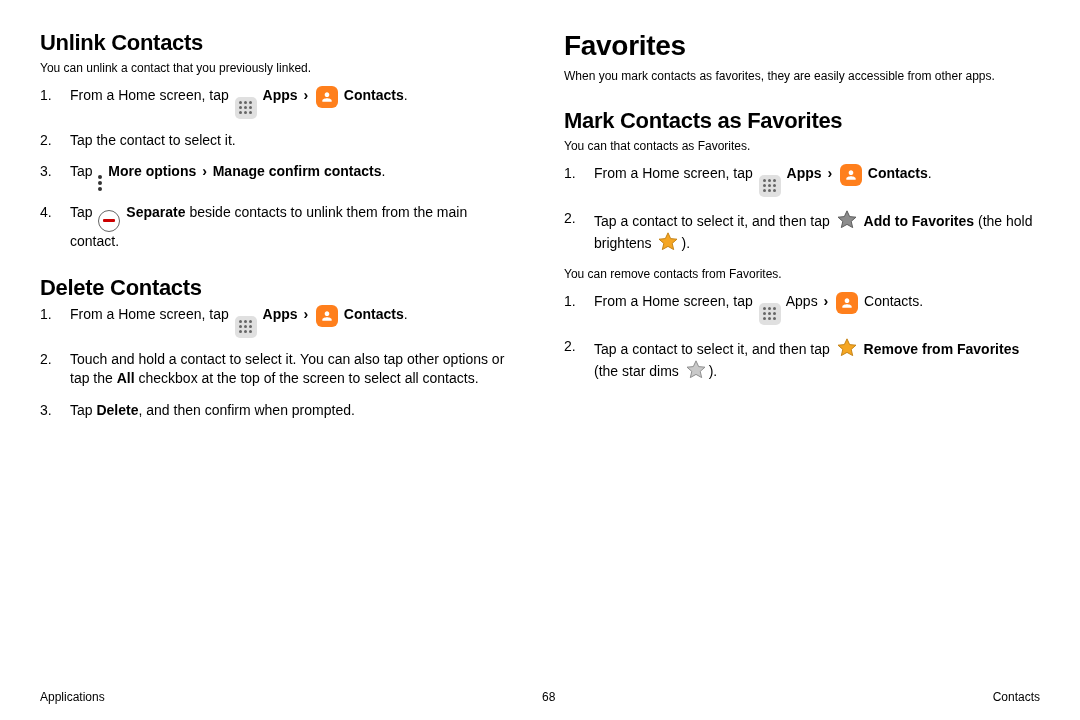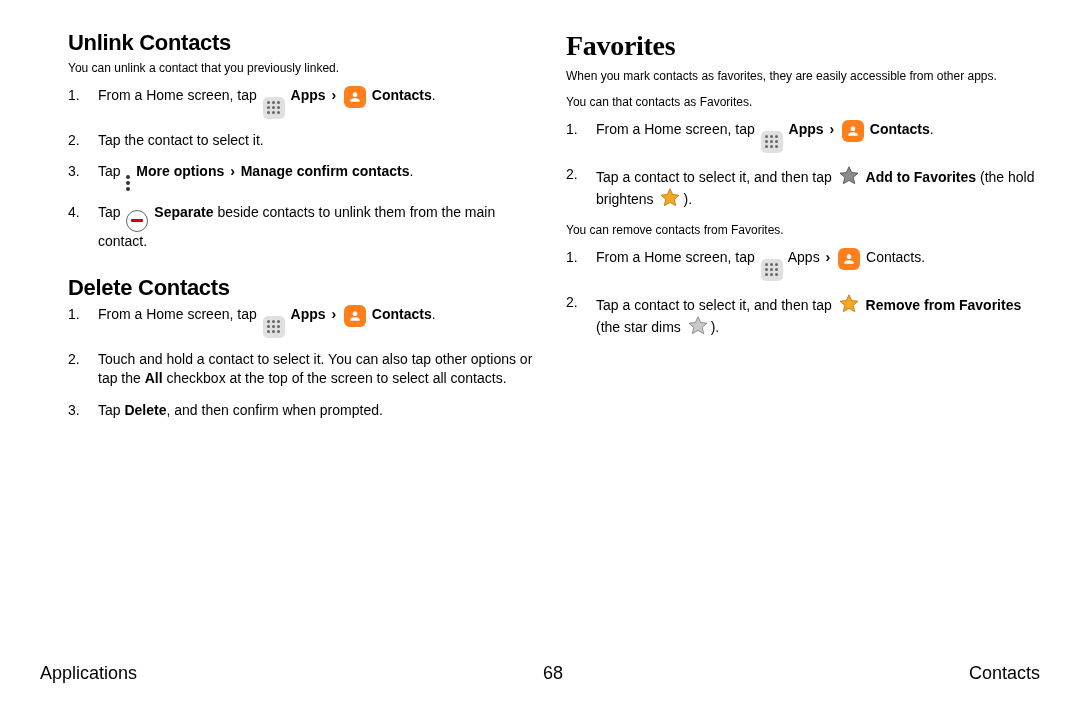--- a/index.html
+++ b/index.html
@@ -7,34 +7,32 @@
     width: 1080px;
     height: 720px;
     font-family: Arial, Helvetica, sans-serif;
     color: #000;
     background: #fff;
     position: relative;
     padding: 30px 40px 0 40px;
   }
   .columns {
     display: flex;
-    gap: 24px;
+    gap: 48px;
     height: 640px;
-    margin-left: 28px;
   }
   .col {
     flex: 1;
     min-width: 0;
   }
   h1 {
     font-size: 28px;
     font-weight: 700;
     margin-bottom: 6px;
     letter-spacing: -0.3px;
-    font-family: Liberation Serif, serif;
   }
   h2 {
     font-size: 22px;
     font-weight: 700;
     margin-top: 24px;
     margin-bottom: 4px;
     letter-spacing: -0.3px;
   }
   h2.first { margin-top: 0; }
   p.lede {
@@ -117,24 +115,24 @@
   }
   .star-icon {
     width: 22px; height: 22px;
     vertical-align: -5px;
     margin: 0 2px;
   }
   .chev { font-weight: 700; margin: 0 2px; }
 
   .footer {
     position: absolute;
-    left: 40px; right: 40px; bottom: 36px;
+    left: 40px; right: 40px; bottom: 16px;
     display: flex;
     justify-content: space-between;
-    font-size: 18px;
+    font-size: 12px;
   }
 </style>
 </head>
 <body>
 
 <div class="columns">
   <div class="col">
 
     <h2 class="first">Unlink Contacts</h2>
     <p class="lede">You can unlink a contact that you previously linked.</p>
@@ -217,20 +215,21 @@
       <li>
         <span>Tap </span><span class="b">Delete</span><span>, and then confirm when prompted.</span>
       </li>
     </ol>
   </div>
 
   <div class="col">
     <h1>Favorites</h1>
     <p class="lede">When you mark contacts as favorites, they are easily accessible from other apps.</p>
 
+    <h2>Mark Contacts as Favorites</h2>
     <p class="lede">You can that contacts as Favorites.</p>
     <ol>
       <li>
         <span>From a Home screen, tap </span>
         <span class="icon apps-icon">
             <span class="apps-grid">
               <span></span>
               <span></span>
               <span></span>
               <span></span>

